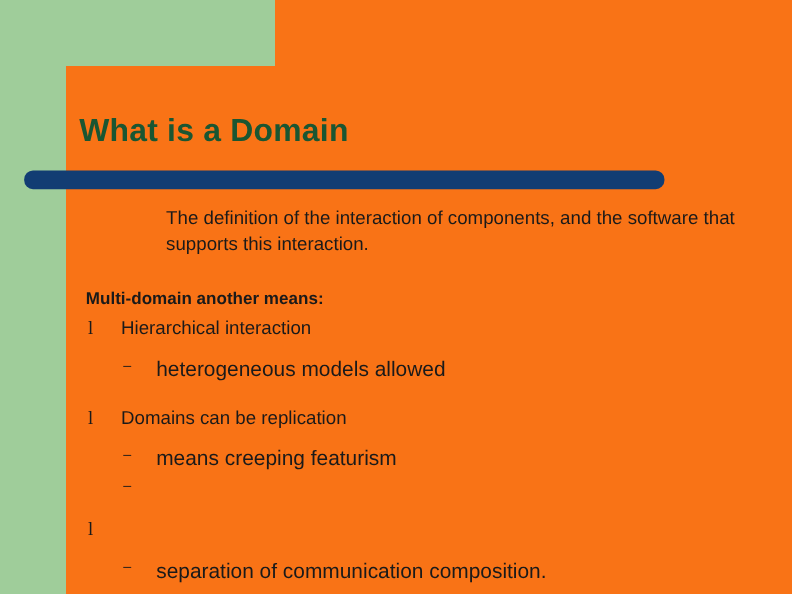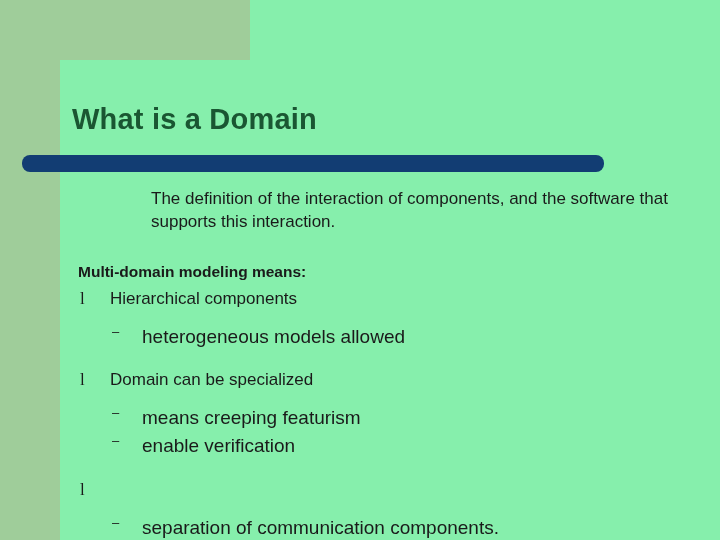--- a/index.html
+++ b/index.html
@@ -10,21 +10,21 @@
     width: 720px;
     height: 540px;
     background: #ffffff;
     font-family: "Liberation Sans", sans-serif;
     overflow: hidden;
   }
   .slide {
     position: relative;
     width: 720px;
     height: 540px;
-    background: #86efac;
+    background: #f97316;
     overflow: hidden;
   }
   
   .green-top {
     position: absolute;
     left: 0;
     top: 0;
     width: 250px;
     height: 60px;
     background: #9fcd9a;
@@ -137,61 +137,60 @@
 
   <div class="green-top"></div>
   <div class="green-left"></div>
 
   <div class="title">What is a Domain</div>
 
   <div class="navy-bar"></div>
 
   <div class="intro">The definition of the interaction of components, and the software that supports this interaction.</div>
 
-  <div class="heading2">Multi-domain modeling means:</div>
+  <div class="heading2">Multi-domain another means:</div>
 
   <div class="bullets">
 
     <div class="lvl1">
       <span class="lvl1-marker">l</span>
-      <span class="lvl1-text">Hierarchical components</span>
+      <span class="lvl1-text">Hierarchical interaction</span>
     </div>
     <div class="gap-a"></div>
     <div class="sub-list">
       <div class="lvl2">
         <span class="lvl2-marker">–</span>
         <span class="lvl2-text">heterogeneous models allowed</span>
       </div>
     </div>
 
     <div class="gap-b"></div>
 
     <div class="lvl1">
       <span class="lvl1-marker">l</span>
-      <span class="lvl1-text">Domain can be specialized</span>
+      <span class="lvl1-text">Domains can be replication</span>
     </div>
     <div class="gap-a"></div>
     <div class="sub-list">
       <div class="lvl2">
         <span class="lvl2-marker">–</span>
         <span class="lvl2-text">means creeping featurism</span>
       </div>
       <div class="lvl2">
         <span class="lvl2-marker">–</span>
-        <span class="lvl2-text">enable verification</span>
       </div>
     </div>
 
     <div class="gap-c"></div>
 
     <div class="lvl1">
       <span class="lvl1-marker">l</span>
     </div>
     <div class="gap-a"></div>
     <div class="sub-list">
       <div class="lvl2">
         <span class="lvl2-marker">–</span>
-        <span class="lvl2-text">separation of communication components.</span>
+        <span class="lvl2-text">separation of communication composition.</span>
       </div>
     </div>
 
   </div>
 </div>
 
 </body></html>

